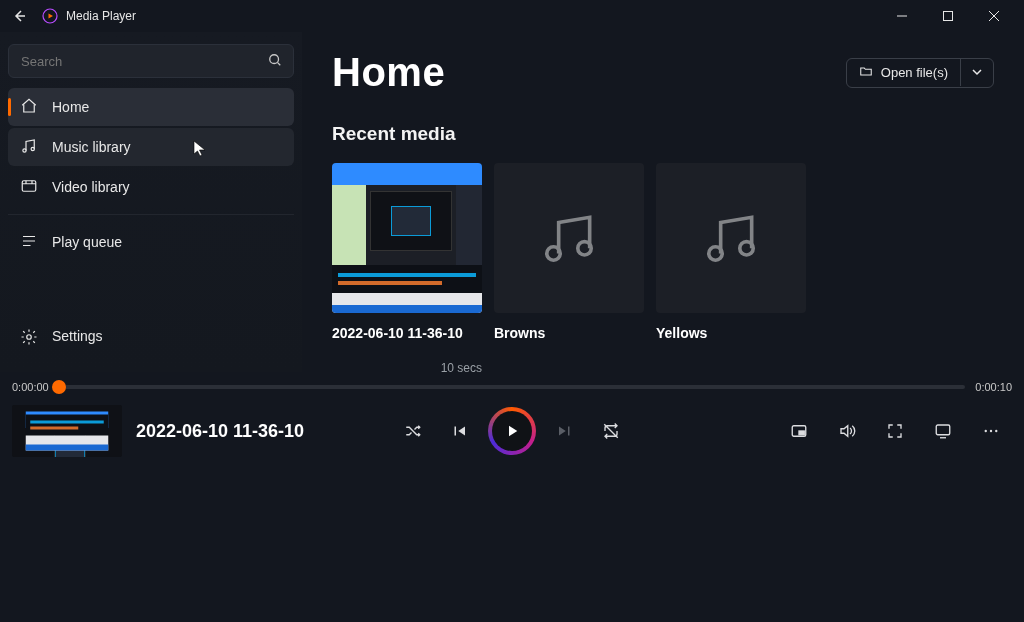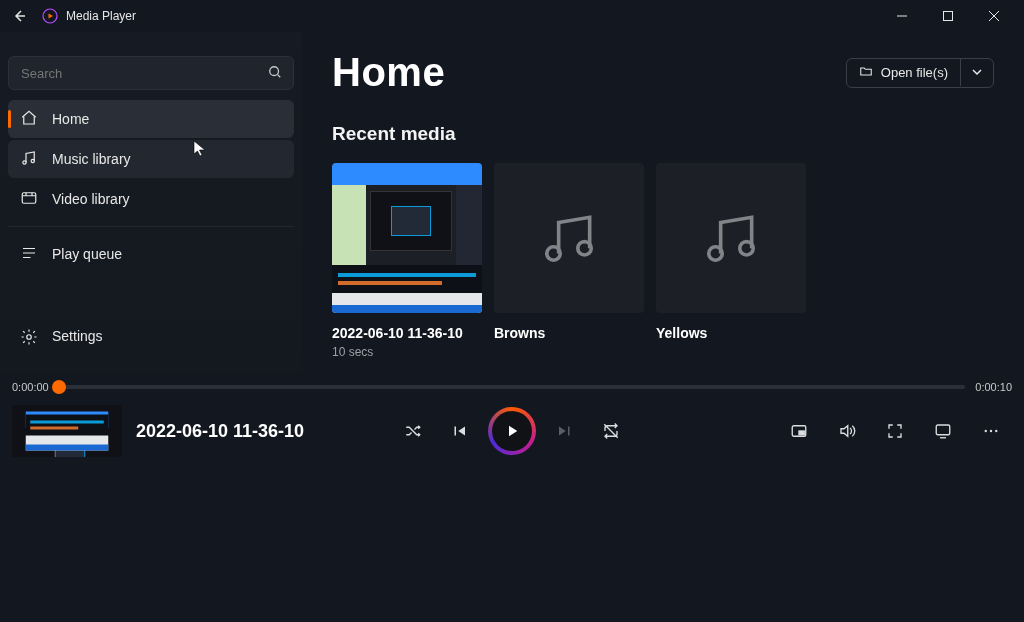--- a/index.html
+++ b/index.html
@@ -12,21 +12,21 @@
   .titlebar .app-icon { width:16px; height:16px; margin-right:8px; }
   .titlebar .app-title { font-size:12px; font-weight:400; }
   .win-controls { margin-left:auto; display:flex; gap:2px; }
   .win-btn { width:44px; height:32px; display:flex; align-items:center; justify-content:center; color:#e6e6e6; }
 
   
   .body { flex:1; display:flex; min-height:0; }
 
   
   .sidebar { width: 302px; background: linear-gradient(#161a22,#14181f); display:flex; flex-direction:column; padding:6px 8px 0 8px; }
-  .search-wrap { position:relative; margin:18px 0 10px 0; }
+  .search-wrap { position:relative; margin:6px 0 10px 0; }
   .search { width:100%; height:34px; background:#20242c; border:1px solid #2b303a; border-radius:6px; color:#c9c9c9; padding:0 36px 0 12px; font-size:13px; outline:none; }
   .search-icon { position:absolute; right:12px; top:9px; color:#c9c9c9; }
   .nav { display:flex; flex-direction:column; gap:2px; }
   .nav-item { height:38px; display:flex; align-items:center; gap:14px; padding:0 12px; border-radius:6px; font-size:14px; color:#e8e8e8; position:relative; cursor:pointer;}
   .nav-item.active { background:#2a2e37; }
   .nav-item.active::before { content:""; position:absolute; left:0; top:10px; bottom:10px; width:3px; background:#ff6a00; border-radius:3px; }
   .nav-sep { height:1px; background:#22262e; margin:6px 0; }
   .sidebar-spacer { flex:1; }
   .settings-item { height:38px; display:flex; align-items:flex-start; gap:14px; padding:0 12px; border-radius:6px; font-size:14px; color:#e8e8e8; margin-bottom:6px; cursor:pointer;}
   .cursor { position:absolute; pointer-events:none; }
@@ -36,21 +36,21 @@
   .main-head { display:flex; align-items:center; }
   .page-title { font-size:40px; font-weight:600; letter-spacing:0.5px; }
   .open-split { margin-left:auto; display:flex; align-items:center; border:1px solid #3a3f48; border-radius:6px; overflow:hidden; }
   .open-main { display:flex; align-items:center; gap:8px; padding:5px 12px; font-size:13px; color:#e8e8e8; border-right:1px solid #3a3f48; cursor:pointer;}
   .open-drop { padding:5px 10px; color:#e8e8e8; cursor:pointer;}
   .section-title { font-size:19px; font-weight:600; margin-top:28px; margin-bottom:18px; color:#f3f3f3; }
   .cards { display:flex; gap:12px; }
   .card { width:150px; cursor:pointer; }
   .thumb { width:150px; height:150px; border-radius:4px; background:#1c1f26; display:flex; align-items:center; justify-content:center; overflow:hidden; position:relative;}
   .card-title { font-size:14px; font-weight:600; margin-top:12px; color:#fff;}
-  .card-sub { font-size:12px; color:#9aa0a6; margin-top:4px;}
+  .card-sub { font-size:12px; color:#9aa0a6; margin-top:20px;text-align:right;}
   .audio-icon svg { opacity:0.45; }
   .video-thumb { position:absolute; inset:0; }
   .video-thumb .bar-top { position:absolute; top:0; left:0; right:0; height:22px; background:#2e8bff; }
   .video-thumb .panel-l { position:absolute; top:22px; left:0; width:34px; bottom:45px; background:#c7e3b5; }
   .video-thumb .center { position:absolute; top:28px; left:38px; right:30px; height:60px; background:#0f1116; border:1px solid #333; display:flex; align-items:center; justify-content:center; }
   .video-thumb .center .inner { width:40px; height:30px; background:#222a38; border:1px solid #0b9bd8; }
   .video-thumb .panel-r { position:absolute; top:22px; right:0; width:26px; bottom:45px; background:#222733; }
   .video-thumb .timeline { position:absolute; bottom:20px; left:0; right:0; height:28px; background:#0d1016; }
   .video-thumb .timeline::before { content:""; position:absolute; left:6px; right:6px; top:8px; height:4px; background:#0b9bd8; }
   .video-thumb .timeline::after { content:""; position:absolute; left:6px; right:40px; top:16px; height:4px; background:#d36b2b; }

